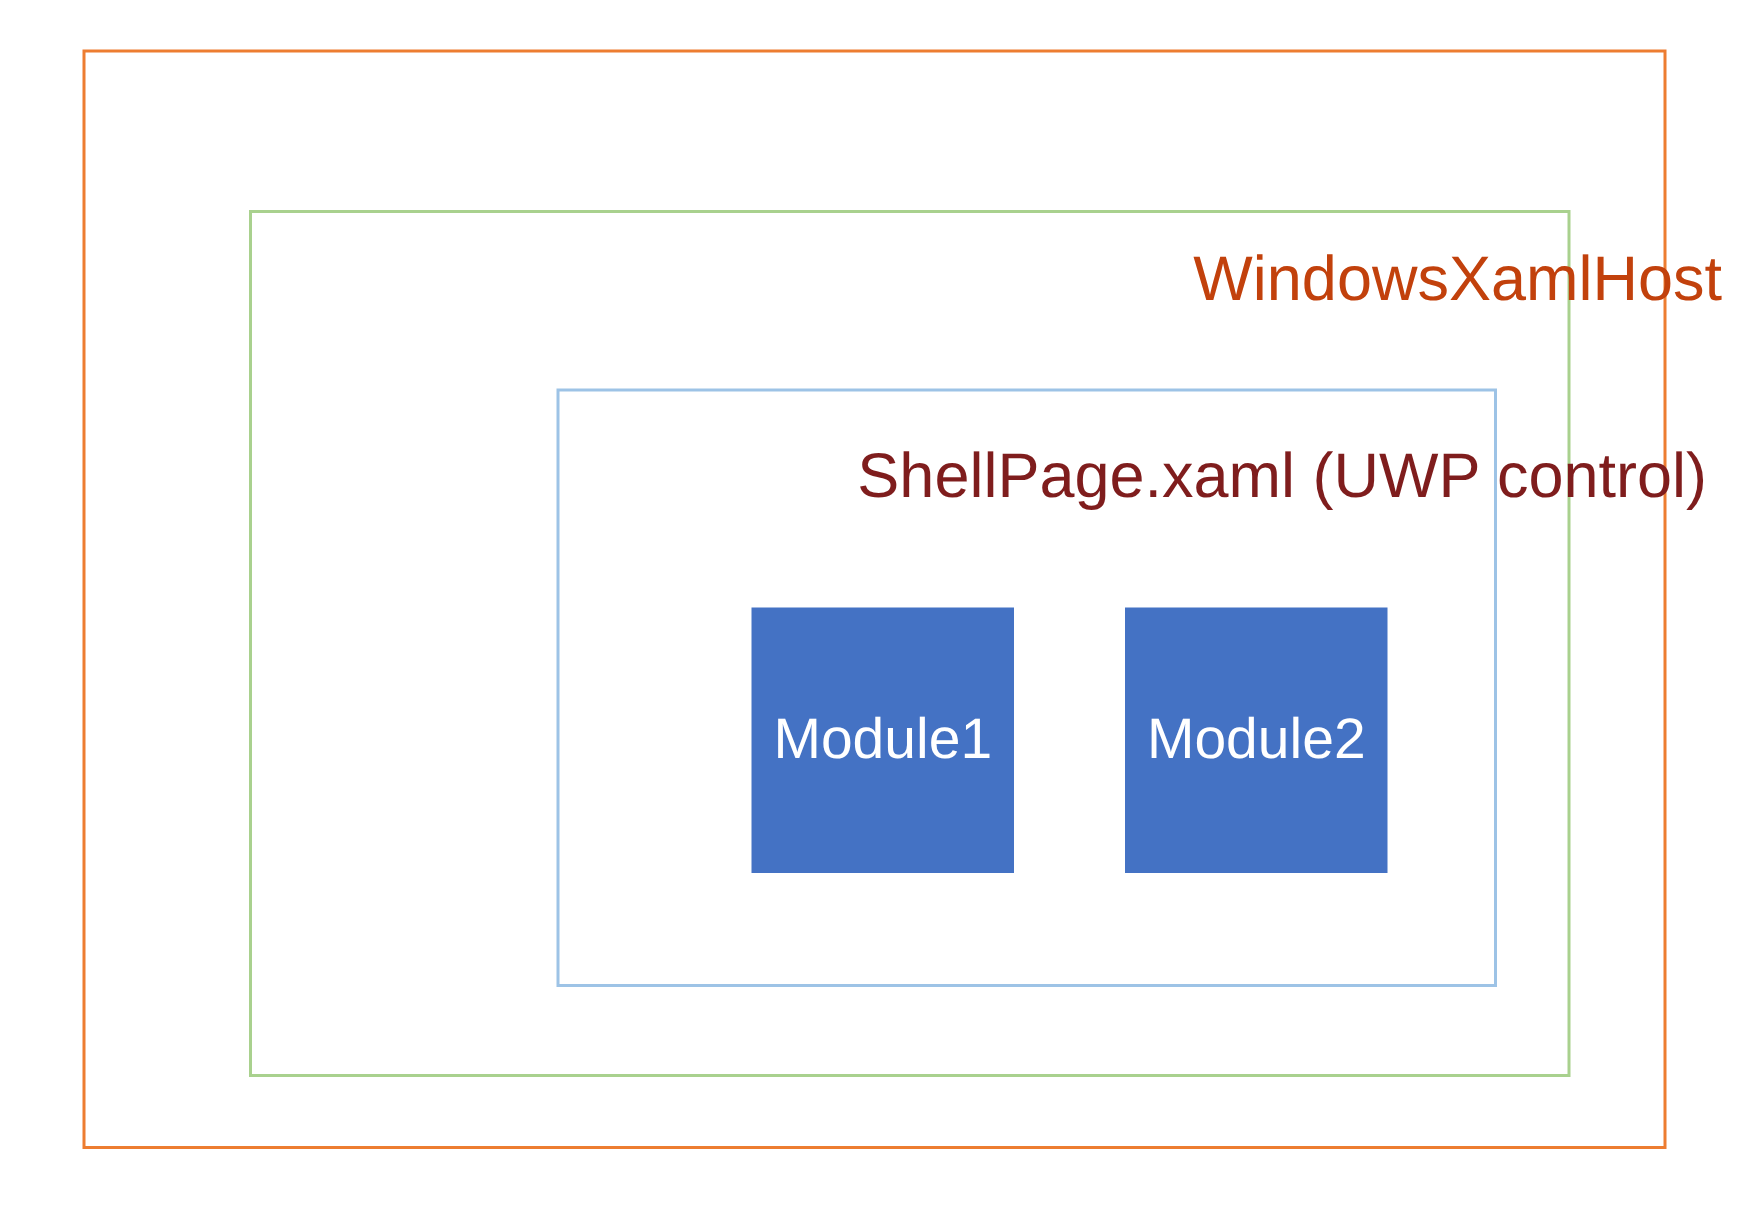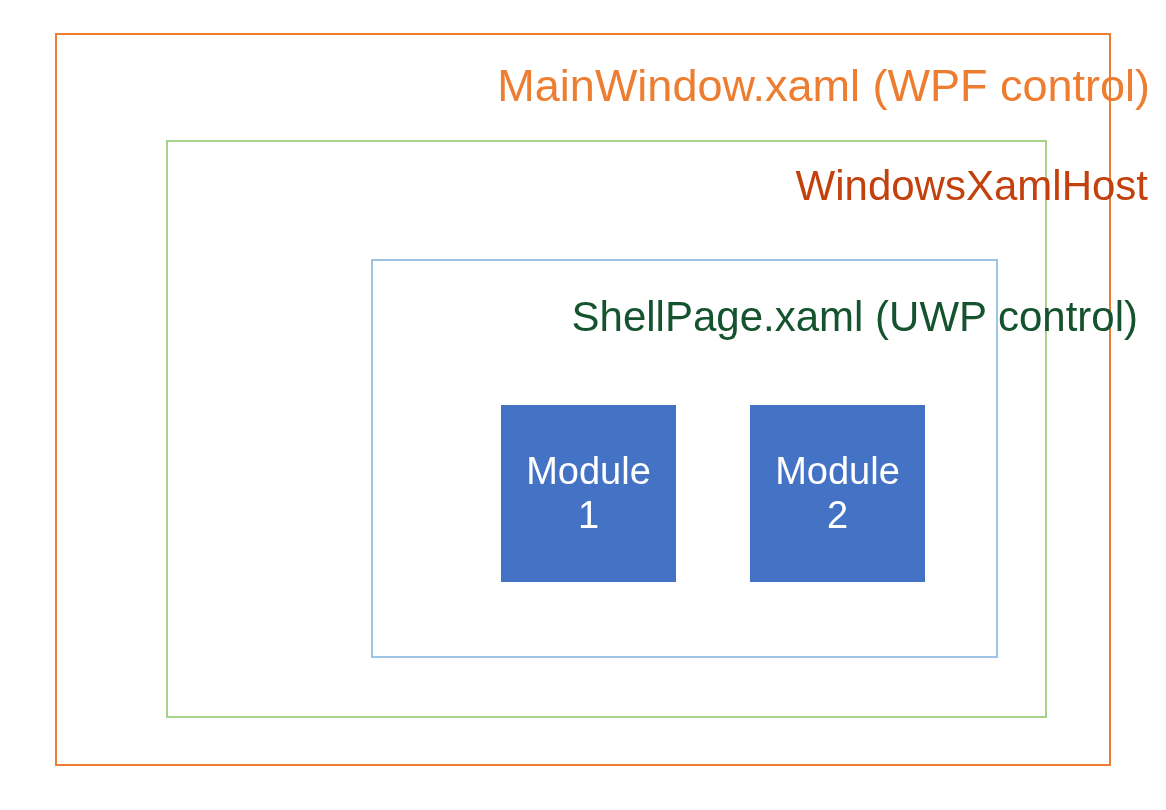--- a/index.html
+++ b/index.html
@@ -71,32 +71,32 @@
     right: 18px;
     top: 165px;
     font-size: 42px;
     color: #c2410c;
   }
 
   #uwp-shell-caption {
     right: 28px;
     top: 296px;
     font-size: 42px;
-    color: #14532d;
+    color: #7f1d1d;
   }
 
   
   .module-tile {
     position: absolute;
     box-sizing: border-box;
     width: 175px;
     height: 177px;
     background: #4472C4;
     display: flex;
-    flex-direction: column;
+    flex-direction: row;
     align-items: center;
     justify-content: center;
     color: #ffffff;
     font-size: 38px;
     line-height: 1.15;
     text-align: center;
   }
 
   #module-tile-1 { left: 501px; top: 405px; }
   #module-tile-2 { left: 750px; top: 405px; }
@@ -105,21 +105,20 @@
   .module-tile .module-index {
     display: block;
   }
 </style>
 </head>
 <body>
 
 <div id="diagram-canvas">
 
   <div class="layer-box" id="outer-wpf-box"></div>
-  <div class="layer-caption" id="outer-wpf-caption">MainWindow.xaml (WPF control)</div>
 
   <div class="layer-box" id="xaml-host-box"></div>
   <div class="layer-caption" id="xaml-host-caption">WindowsXamlHost</div>
 
   <div class="layer-box" id="uwp-shell-box"></div>
   <div class="layer-caption" id="uwp-shell-caption">ShellPage.xaml (UWP control)</div>
 
   <div class="module-tile" id="module-tile-1">
     <span class="module-name">Module</span>
     <span class="module-index">1</span>

